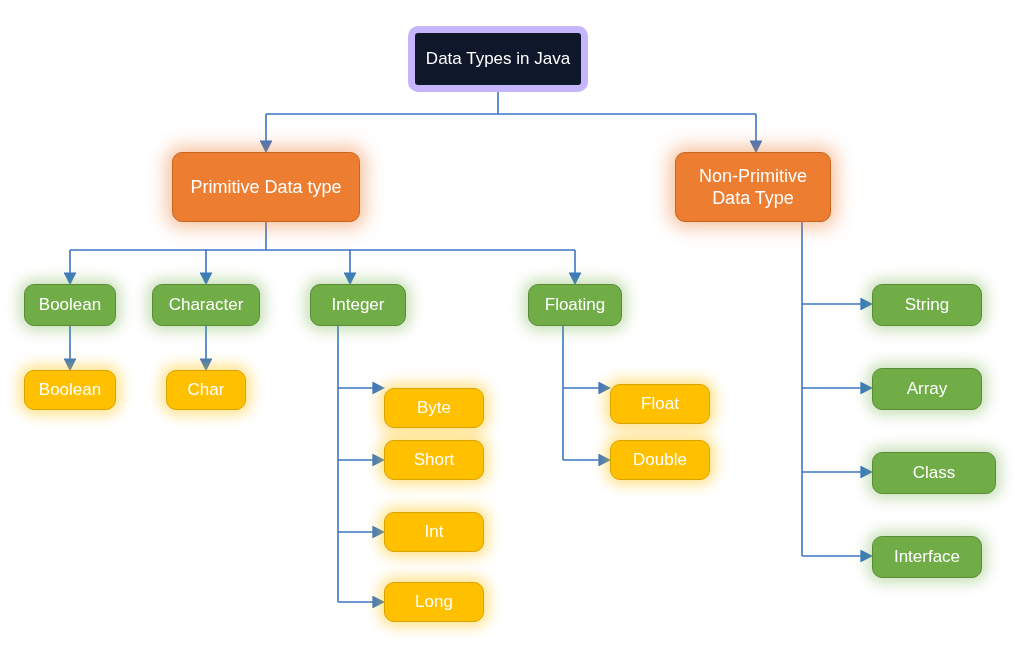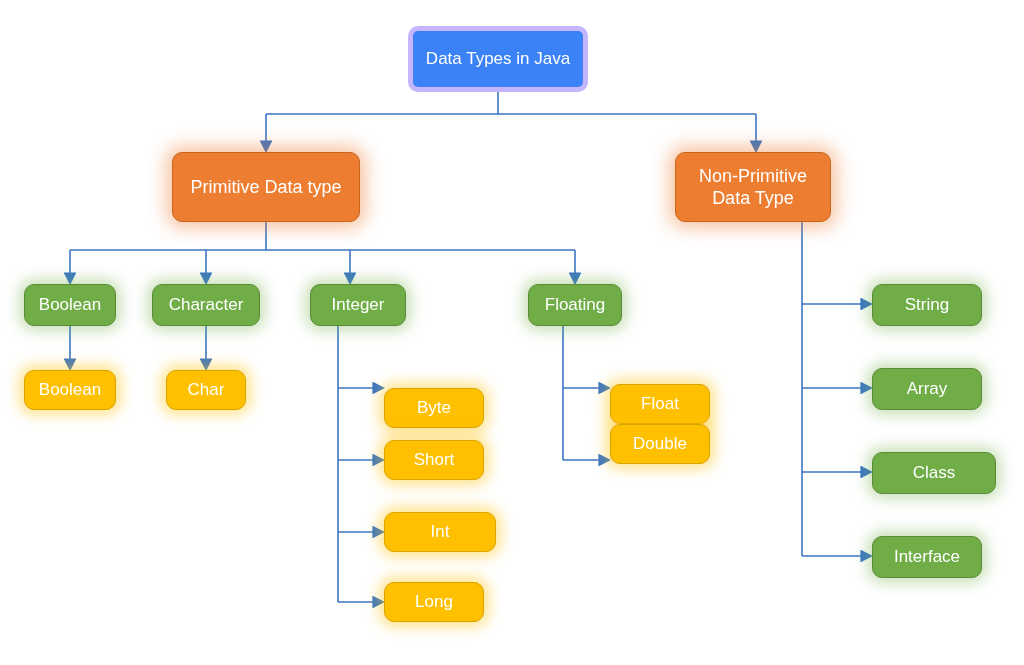--- a/index.html
+++ b/index.html
@@ -19,22 +19,22 @@
     justify-content: center;
     text-align: center;
     border-radius: 10px;
     color: #fff;
     padding: 6px 8px;
     box-sizing: border-box;
     font-size: 17px;
     line-height: 1.25;
   }
   .blue {
-    background: #3b82f6;
-    border: 5px solid #c4b5fd;
+    background: #0f172a;
+    border: 7px solid #c4b5fd;
   }
   .orange {
     background: #ed7d31;
     border: 1px solid #c7661f;
     box-shadow: 0 0 18px 6px rgba(237,125,49,0.45);
   }
   .green {
     background: #70ad47;
     border: 1px solid #5a8c38;
     box-shadow: 0 0 14px 5px rgba(112,173,71,0.38);
@@ -115,22 +115,22 @@
 <div class="box green" style="left:310px; top:284px; width:96px; height:42px;">Integer</div>
 
 <div class="box green" style="left:528px; top:284px; width:94px; height:42px;">Floating</div>
 
 <div class="box yellow" style="left:24px; top:370px; width:92px; height:40px;">Boolean</div>
 
 <div class="box yellow" style="left:166px; top:370px; width:80px; height:40px;text-align:center;">Char</div>
 
 <div class="box yellow" style="left:384px; top:368px; width:100px; height:40px;margin-top:20px;">Byte</div>
 <div class="box yellow" style="left:384px; top:440px; width:100px; height:40px;">Short</div>
-<div class="box yellow" style="left:384px; top:512px; width:112px; height:40px;">Int</div>
+<div class="box yellow" style="left:384px; top:512px; width:100px; height:40px;">Int</div>
 <div class="box yellow" style="left:384px; top:582px; width:100px; height:40px;">Long</div>
 
 <div class="box yellow" style="left:610px; top:384px; width:100px; height:40px;">Float</div>
-<div class="box yellow" style="left:610px; top:424px; width:100px; height:40px;">Double</div>
+<div class="box yellow" style="left:610px; top:440px; width:100px; height:40px;">Double</div>
 
 <div class="box green" style="left:872px; top:284px; width:110px; height:42px;">String</div>
 <div class="box green" style="left:872px; top:368px; width:110px; height:42px;">Array</div>
 <div class="box green" style="left:872px; top:452px; width:124px; height:42px;">Class</div>
 <div class="box green" style="left:872px; top:536px; width:110px; height:42px;">Interface</div>
 
 </body></html>

